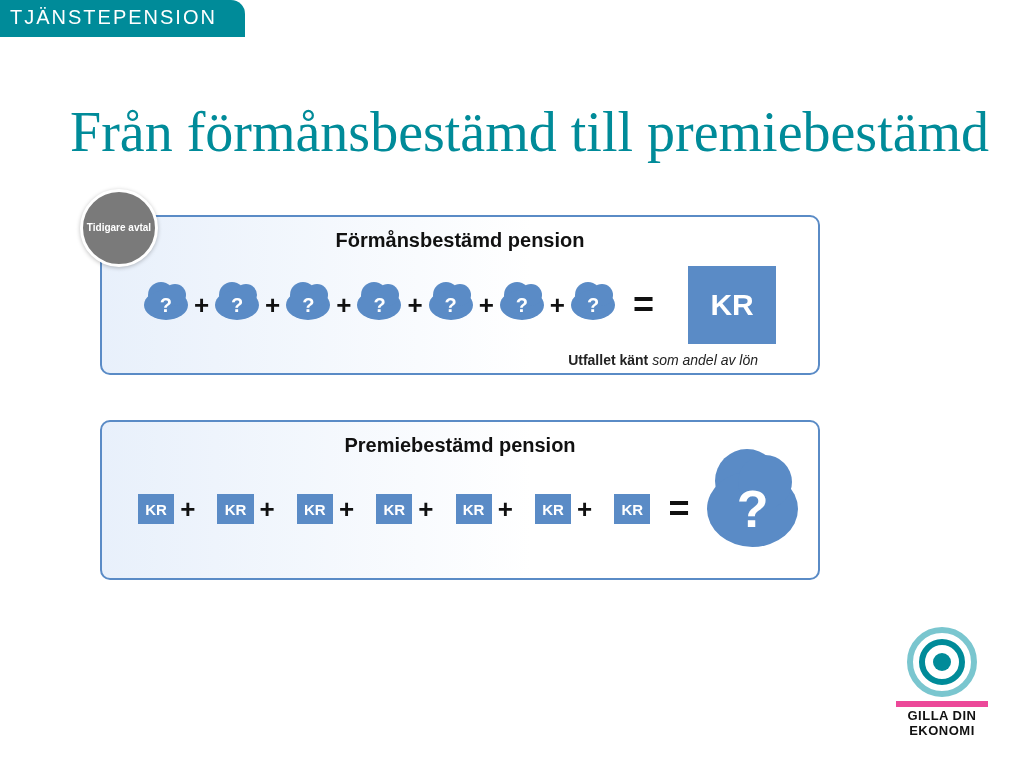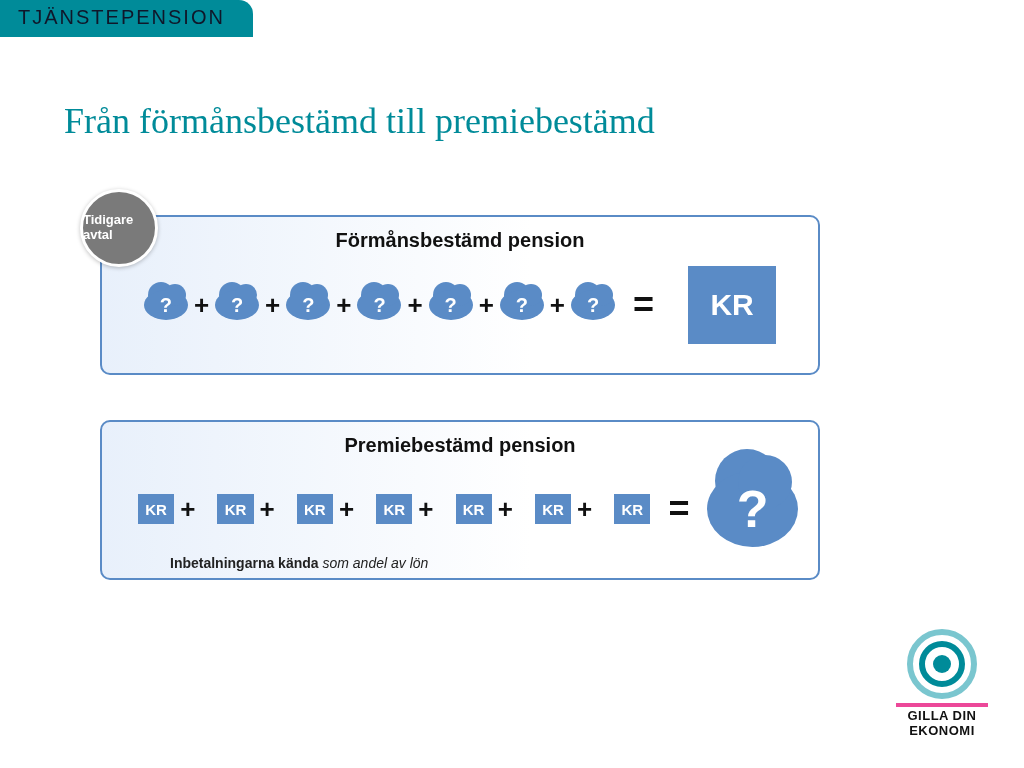--- a/index.html
+++ b/index.html
@@ -9,41 +9,41 @@
     background: #fff;
     font-family: "Segoe UI", Arial, sans-serif;
     position: relative;
     overflow: hidden;
   }
   .tab-header {
     position: absolute;
     top: 0;
     left: 0;
     background: #008b99;
-    color: #0f172a;
-    padding: 6px 28px 6px 18px;
+    color: #ffffff;
+    padding: 6px 28px 6px 10px;
     font-size: 20px;
     letter-spacing: 2px;
     border-top-right-radius: 14px;
     border-bottom: 2px solid #008b99;
   }
   .tab-underline {
     position: absolute;
     top: 34px;
     left: 0;
     width: 240px;
     height: 2px;
     background: #008b99;
   }
   .title {
     position: absolute;
     top: 100px;
-    left: 64px;
+    left: 70px;
     color: #008b99;
-    font-size: 36px;
+    font-size: 56px;
     font-weight: 400;
     font-family: Georgia, "Times New Roman", serif;
   }
 
   .panel {
     position: absolute;
     left: 100px;
     width: 720px;
     height: 160px;
     border-radius: 10px;
@@ -55,21 +55,22 @@
 
   .circle-badge {
     position: absolute;
     width: 78px;
     height: 78px;
     border-radius: 50%;
     color: #fff;
     display: flex;
     align-items: center;
     justify-content: center;
-    font-size: 13px;
+    text-align: center;
+    font-size: 10px;
     font-weight: 600;
     line-height: 1.15;
     top: -28px;
     left: -22px;
     border: 3px solid #fff;
     box-shadow: 0 1px 4px rgba(0,0,0,0.25);
   }
   .badge-gray { background: #7a7a7a; }
   .badge-green { background: #0b6a1f; }
 
@@ -164,21 +165,21 @@
     width: 92px;
     text-align: center;
   }
   .logo svg { display: block; margin: 0 auto; }
   .logo-text {
     font-size: 13px;
     font-weight: 800;
     letter-spacing: 0.5px;
     color: #111;
     margin-top: 4px;
-    border-top: 4px solid #ec4899;
+    border-top: 6px solid #ec4899;
     padding-top: 2px;
     line-height: 1.1;
   }
 </style>
 </head>
 <body>
 
 <div class="tab-header">
   <span>TJÄNSTEPENSION</span>
 </div>
@@ -224,20 +225,23 @@
       </span>
     <span class="plus">+</span>
     <span class="cloud">
         <span class="cloud-body"></span>
         <span class="qm">?</span>
       </span>
     <span class="equals">=</span>
     <span class="kr-box kr-lg">KR</span>
   </div>
 
+  <div class="caption cap-right">
+    <span class="cap-bold">Utfallet känt</span><span> som andel av lön</span>
+  </div>
 </div>
 
 <div class="panel panel-2">
   <div class="panel-title">Premiebestämd pension</div>
 
   <div class="equation-row">
     <span class="kr-box kr-sm">KR</span>
     <span class="plus">+</span>
     <span class="kr-box kr-sm">KR</span>
     <span class="plus">+</span>
@@ -250,23 +254,20 @@
     <span class="kr-box kr-sm">KR</span>
     <span class="plus">+</span>
     <span class="kr-box kr-sm">KR</span>
     <span class="equals">=</span>
     <span class="cloud cloud-lg">
         <span class="cloud-body"></span>
         <span class="qm">?</span>
       </span>
   </div>
 
-  <div class="caption cap-left">
-    <span class="cap-bold">Inbetalningarna kända</span><span> som andel av lön</span>
-  </div>
 </div>
 
 <div class="logo">
   <svg width="70" height="70" viewBox="0 0 70 70">
     <circle cx="35" cy="35" r="32" fill="none" stroke="#7ac6cf" stroke-width="6"></circle>
     <circle cx="35" cy="35" r="20" fill="none" stroke="#008b99" stroke-width="6"></circle>
     <circle cx="35" cy="35" r="9" fill="#008b99"></circle>
   </svg>
   <div class="logo-text">
     <div>GILLA DIN</div>

